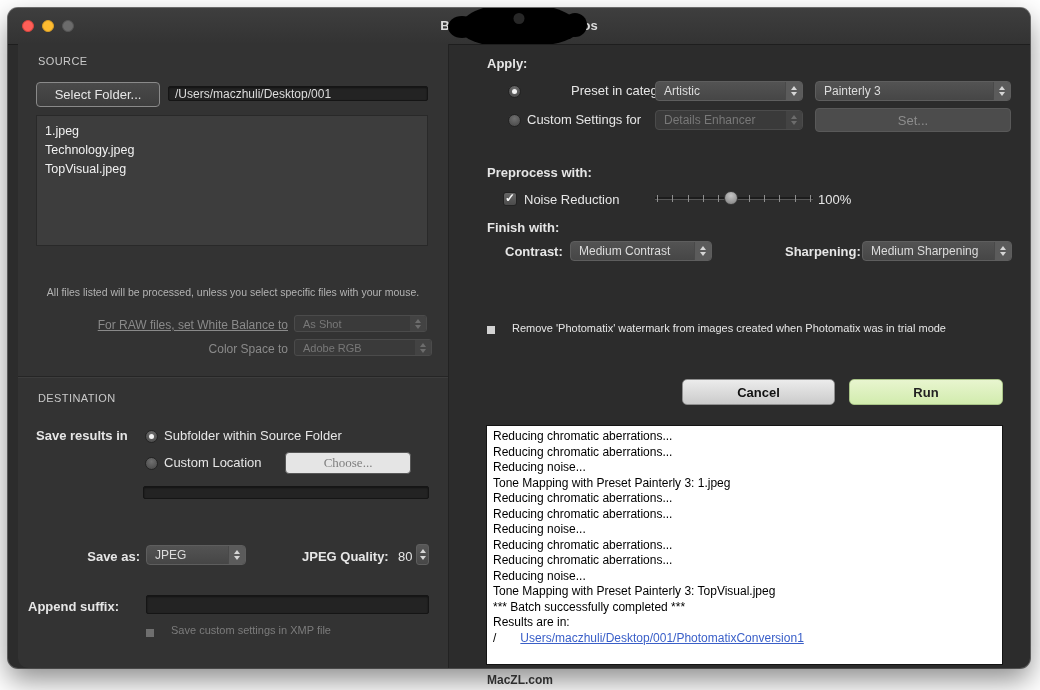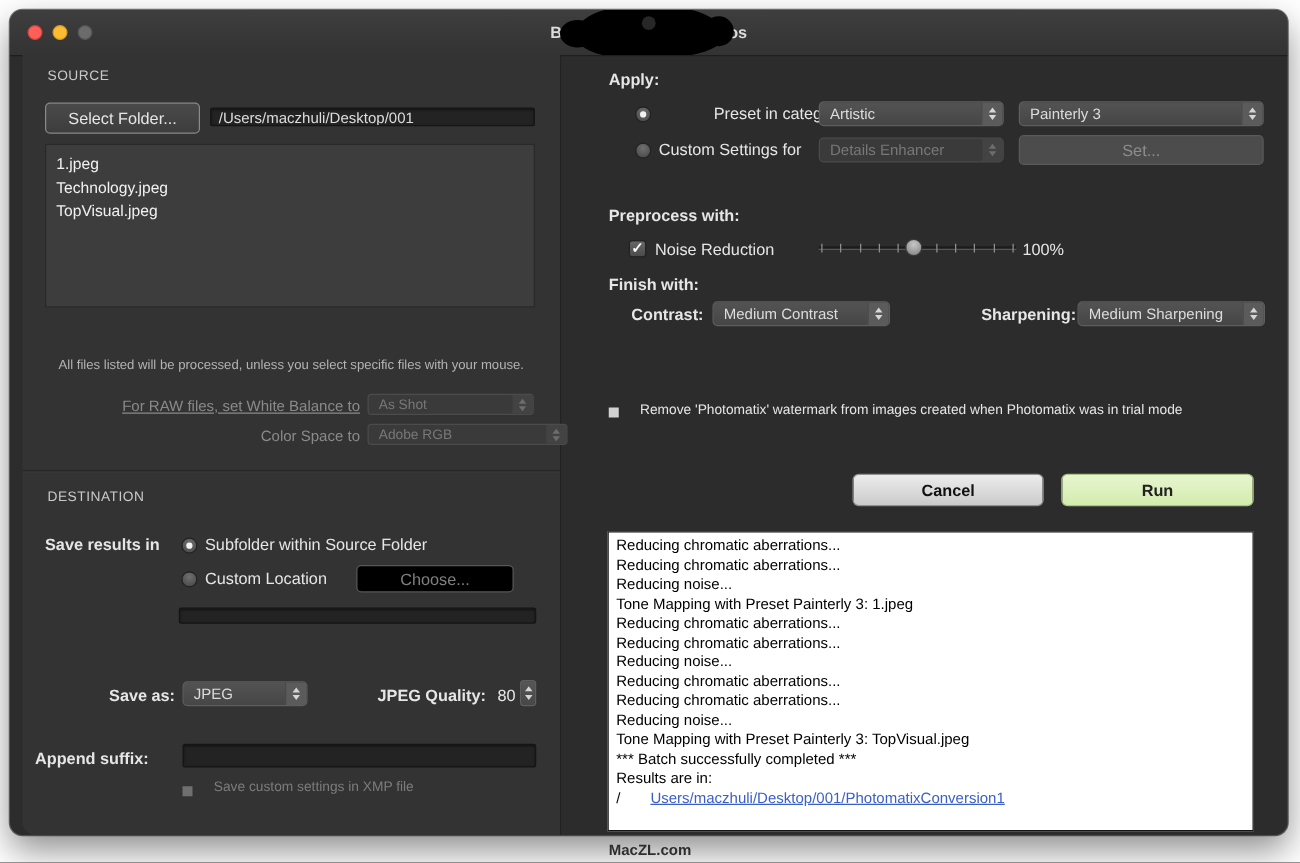--- a/index.html
+++ b/index.html
@@ -52,21 +52,21 @@
   .t-dn{width:0;height:0;border-left:3px solid transparent;border-right:3px solid transparent;border-top:4px solid #d6d6d6;}
   .popup.sm{height:17px;font-size:11px;border-radius:3px;gap:10px;}
   .popup.dis{background:#3a3a3a;border-color:#4b4b4b;color:#787878;}
   .popup.dis .pa{background:#434343;border-left-color:#3a3a3a;}
   .popup.dis .t-up{border-bottom-color:#6d6d6d;}
   .popup.dis .t-dn{border-top-color:#6d6d6d;}
   
   .btn{position:absolute;display:flex;align-items:center;justify-content:center;box-sizing:border-box;
        font-size:13px;border-radius:4px;white-space:nowrap;}
   .btn.darkbtn{background:linear-gradient(#4a4a4a,#3d3d3d);border:1px solid #8a8a8a;color:#e6e6e6;}
-  .btn.disbtn{background:#000000;border:1px solid #575757;color:#7f7f7f;}
+  .btn.disbtn{background:#e5e5e5;border:1px solid #575757;color:#7f7f7f;font-family:Liberation Serif, serif;}
   .btn.setbtn{background:#4c4c4c;border:1px solid #595959;color:#8d8d8d;}
   .btn.cancel{background:linear-gradient(#ececec,#cbcbcb);border:1px solid #8f8f8f;color:#111;font-weight:700;border-radius:5px;}
   .btn.run{background:linear-gradient(#e8f5cf,#d2ecae);border:1px solid #a9c487;color:#222;font-weight:700;border-radius:5px;}
   
   .radio{position:absolute;width:13px;height:13px;border-radius:50%;box-sizing:border-box;
          background:radial-gradient(circle at 50% 32%,#707070,#444444);border:1px solid #232323;}
   .radio.sel::after{content:'';position:absolute;left:3px;top:3px;width:5px;height:5px;border-radius:50%;background:#f2f2f2;}
   .check{position:absolute;width:14px;height:14px;border-radius:3px;box-sizing:border-box;
          background:linear-gradient(#676767,#4b4b4b);border:1px solid #232323;}
   .check.on::after{content:'\2713';position:absolute;left:1px;top:-2px;color:#fafafa;font-size:12px;font-weight:700;}
@@ -127,21 +127,21 @@
   <div class="lbl dim right" style="left:20px;top:310px;width:260px;text-decoration:underline;">For RAW files, set White Balance to</div>
   <div class="popup sm dis" style="left:286px;top:307px;width:133px;">
     <span class="val">As Shot</span>
     <span class="pa">
         <i class="t-up"></i>
         <i class="t-dn"></i>
       </span>
   </div>
 
   <div class="lbl dim right" style="left:20px;top:334px;width:260px;">Color Space to</div>
-  <div class="popup sm dis" style="left:286px;top:331px;width:160px;">
+  <div class="popup sm dis" style="left:286px;top:331px;width:138px;">
     <span class="val">Adobe RGB</span>
     <span class="pa">
         <i class="t-up"></i>
         <i class="t-dn"></i>
       </span>
   </div>
 
   <div class="sec" style="left:30px;top:384px;">DESTINATION</div>
 
   <div class="lbl b" style="left:28px;top:420px;">Save results in</div>

